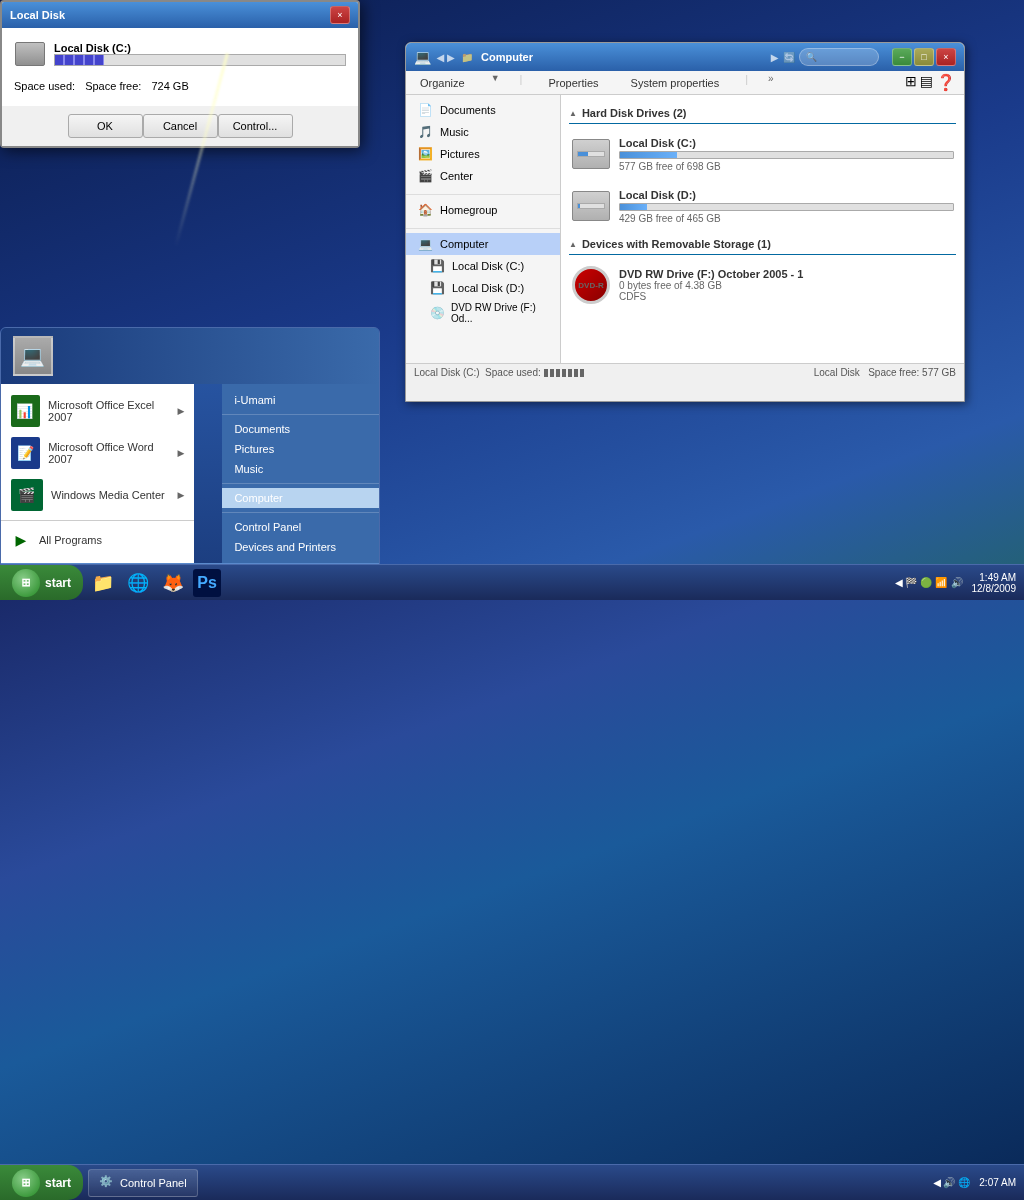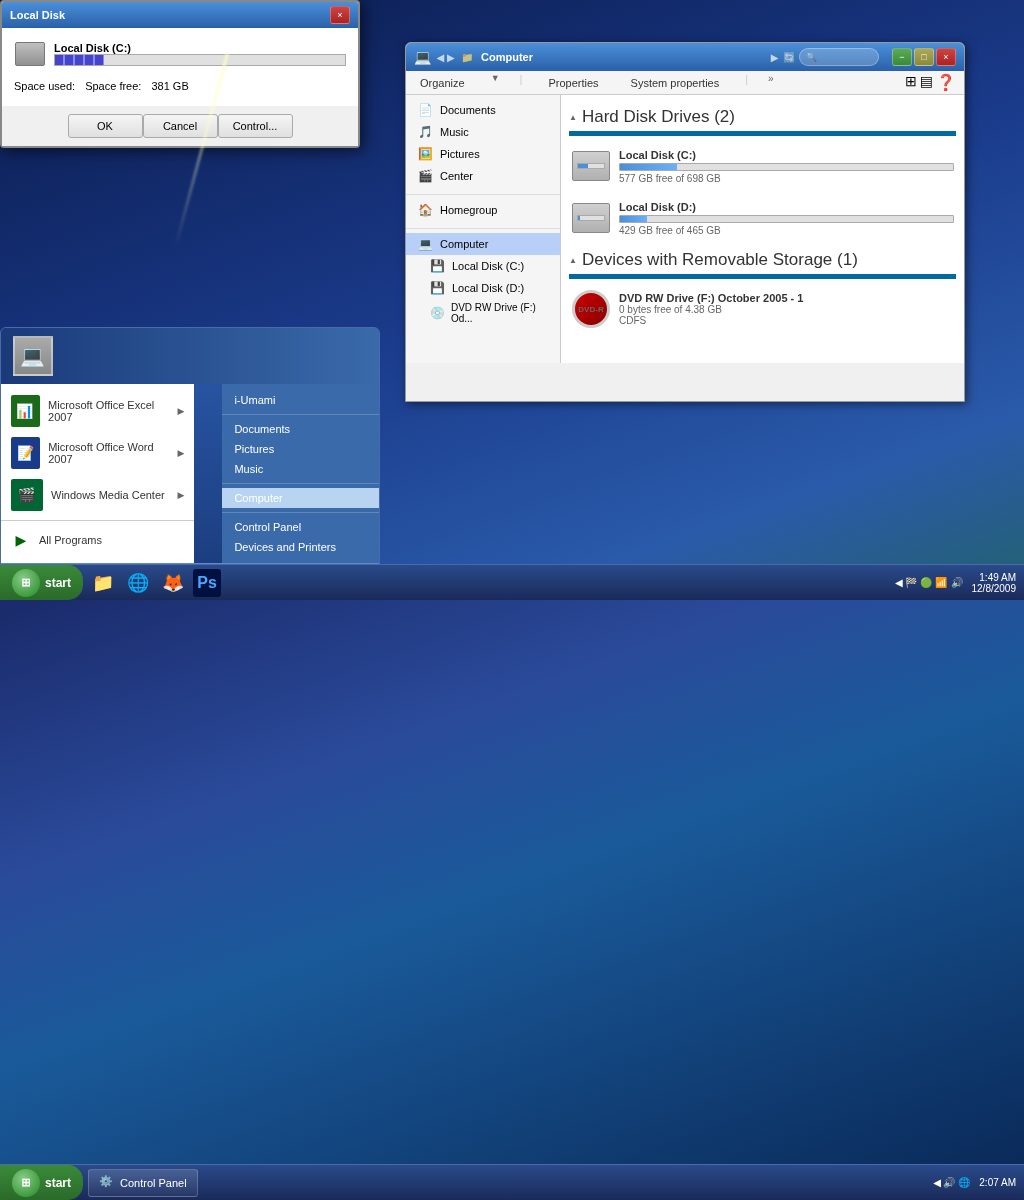--- a/index.html
+++ b/index.html
@@ -215,25 +215,25 @@
     }
 
     .explorer-main {
       flex: 1;
       padding: 8px;
       overflow-y: auto;
       background: white;
     }
 
     .drive-section-header {
-      font-weight: normal;
-      font-size: 17px;
+      font-weight: bold;
+      font-size: 11px;
       color: #333;
       padding: 4px 0;
-      border-bottom: 5px solid #0369a1;
+      border-bottom: 1px solid #0369a1;
       margin-bottom: 6px;
       display: flex;
       align-items: center;
       gap: 5px;
     }
 
     .drive-section-header::before {
       content: '▲';
       font-size: 8px;
       color: #666;
@@ -637,20 +637,24 @@
           </div>
           <div class="drive-info">
             <div class="drive-name">DVD RW Drive (F:) October 2005 - 1</div>
             <div class="drive-free">0 bytes free of 4.38 GB</div>
             <div class="drive-free">CDFS</div>
           </div>
         </div>
       </div>
     </div>
 
+    <div class="explorer-status">
+      <span>Local Disk (C:)&nbsp;&nbsp;Space used: <span style="background:repeating-linear-gradient(90deg,#666 0px,#666 4px,transparent 4px,transparent 6px);display:inline-block;width:40px;height:8px;vertical-align:middle;"></span></span>
+      <span>Local Disk &nbsp;&nbsp;Space free: 577 GB</span>
+    </div>
   </div>
 
   <div class="dialog-window">
     <div class="dialog-titlebar">
       <span class="window-title">Local Disk</span>
       <div class="window-controls">
         <div class="win-btn win-btn-close">×</div>
       </div>
     </div>
     <div class="dialog-body">
@@ -661,21 +665,21 @@
         <div style="flex:1;">
           <div style="font-size:11px;font-weight:bold;">Local Disk (C:)</div>
           <div class="dialog-bar">
             <div class="dialog-bar-fill" style="width:17%;"></div>
           </div>
         </div>
       </div>
       <div style="display:flex;gap:10px;font-size:11px;padding:4px 0;">
         <span>Space used:</span>
         <span>Space free:</span>
-        <span>381 GB</span>
+        <span>724 GB</span>
       </div>
     </div>
     <div class="dialog-buttons">
       <button class="dialog-btn">OK</button>
       <button class="dialog-btn">Cancel</button>
       <button class="dialog-btn">Control...</button>
     </div>
   </div>
 
   <div class="start-menu-top">

